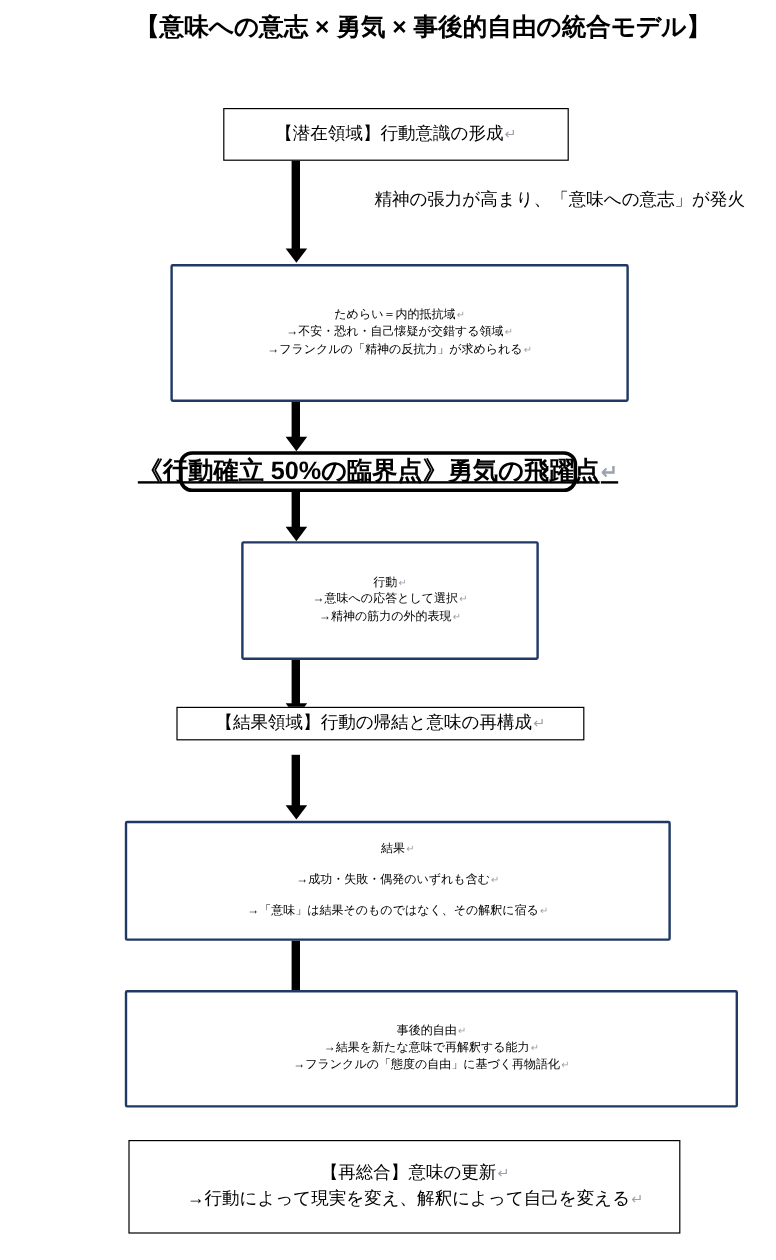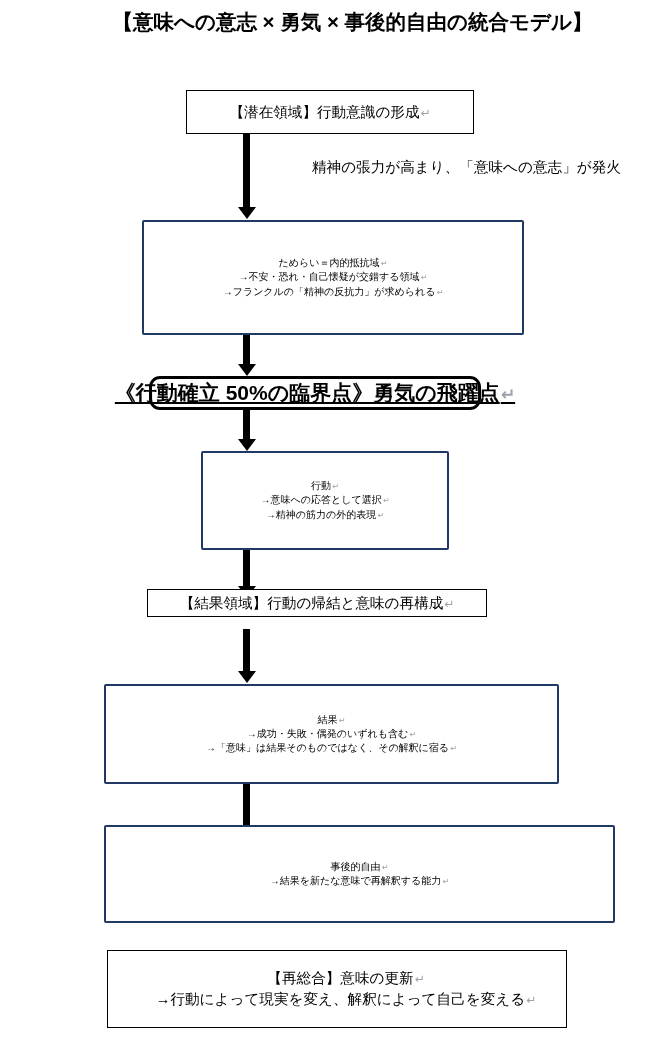--- a/index.html
+++ b/index.html
@@ -157,31 +157,32 @@
   </div>
 
   <div class="arrow" style="left:214px; top:550px; height:37px;"></div>
 
   <div class="node rect-plain" style="left:118px; top:589px; width:340px; height:28px;">
     <span class="line"><span>【結果領域】行動の帰結と意味の再構成</span><span class="pilcrow">↵</span></span>
   </div>
 
   <div class="arrow" style="left:214px; top:629px; height:43px;"></div>
 
-  <div class="node round-navy" style="left:75px; top:684px; width:455px; height:100px;">
+  <div class="node round-navy" style="left:75px; top:684px; width:455px; height:100px;gap:12px;">
     <span class="line"><span>結果</span><span class="pilcrow">↵</span></span>
     <span class="line"><span>→成功・失敗・偶発のいずれも含む</span><span class="pilcrow">↵</span></span>
     <span class="line"><span>→「意味」は結果そのものではなく、その解釈に宿る</span><span class="pilcrow">↵</span></span>
   </div>
 
   <div class="arrow" style="left:214px; top:784px; height:42px;"></div>
 
   <div class="node round-navy" style="left:75px; top:825px; width:511px; height:98px;">
     <span class="line"><span>事後的自由</span><span class="pilcrow">↵</span></span>
     <span class="line"><span>→結果を新たな意味で再解釈する能力</span><span class="pilcrow">↵</span></span>
+    <span class="line"><span>→フランクルの「態度の自由」に基づく再物語化</span><span class="pilcrow">↵</span></span>
   </div>
 
   <div class="node rect-plain" style="left:78px; top:950px; width:460px; height:78px;padding-left:18px;">
     <span class="line"><span>【再総合】意味の更新</span><span class="pilcrow">↵</span></span>
     <span class="line"><span>→行動によって現実を変え、解釈によって自己を変える</span><span class="pilcrow">↵</span></span>
   </div>
 
 </div>
 
 </body></html>

